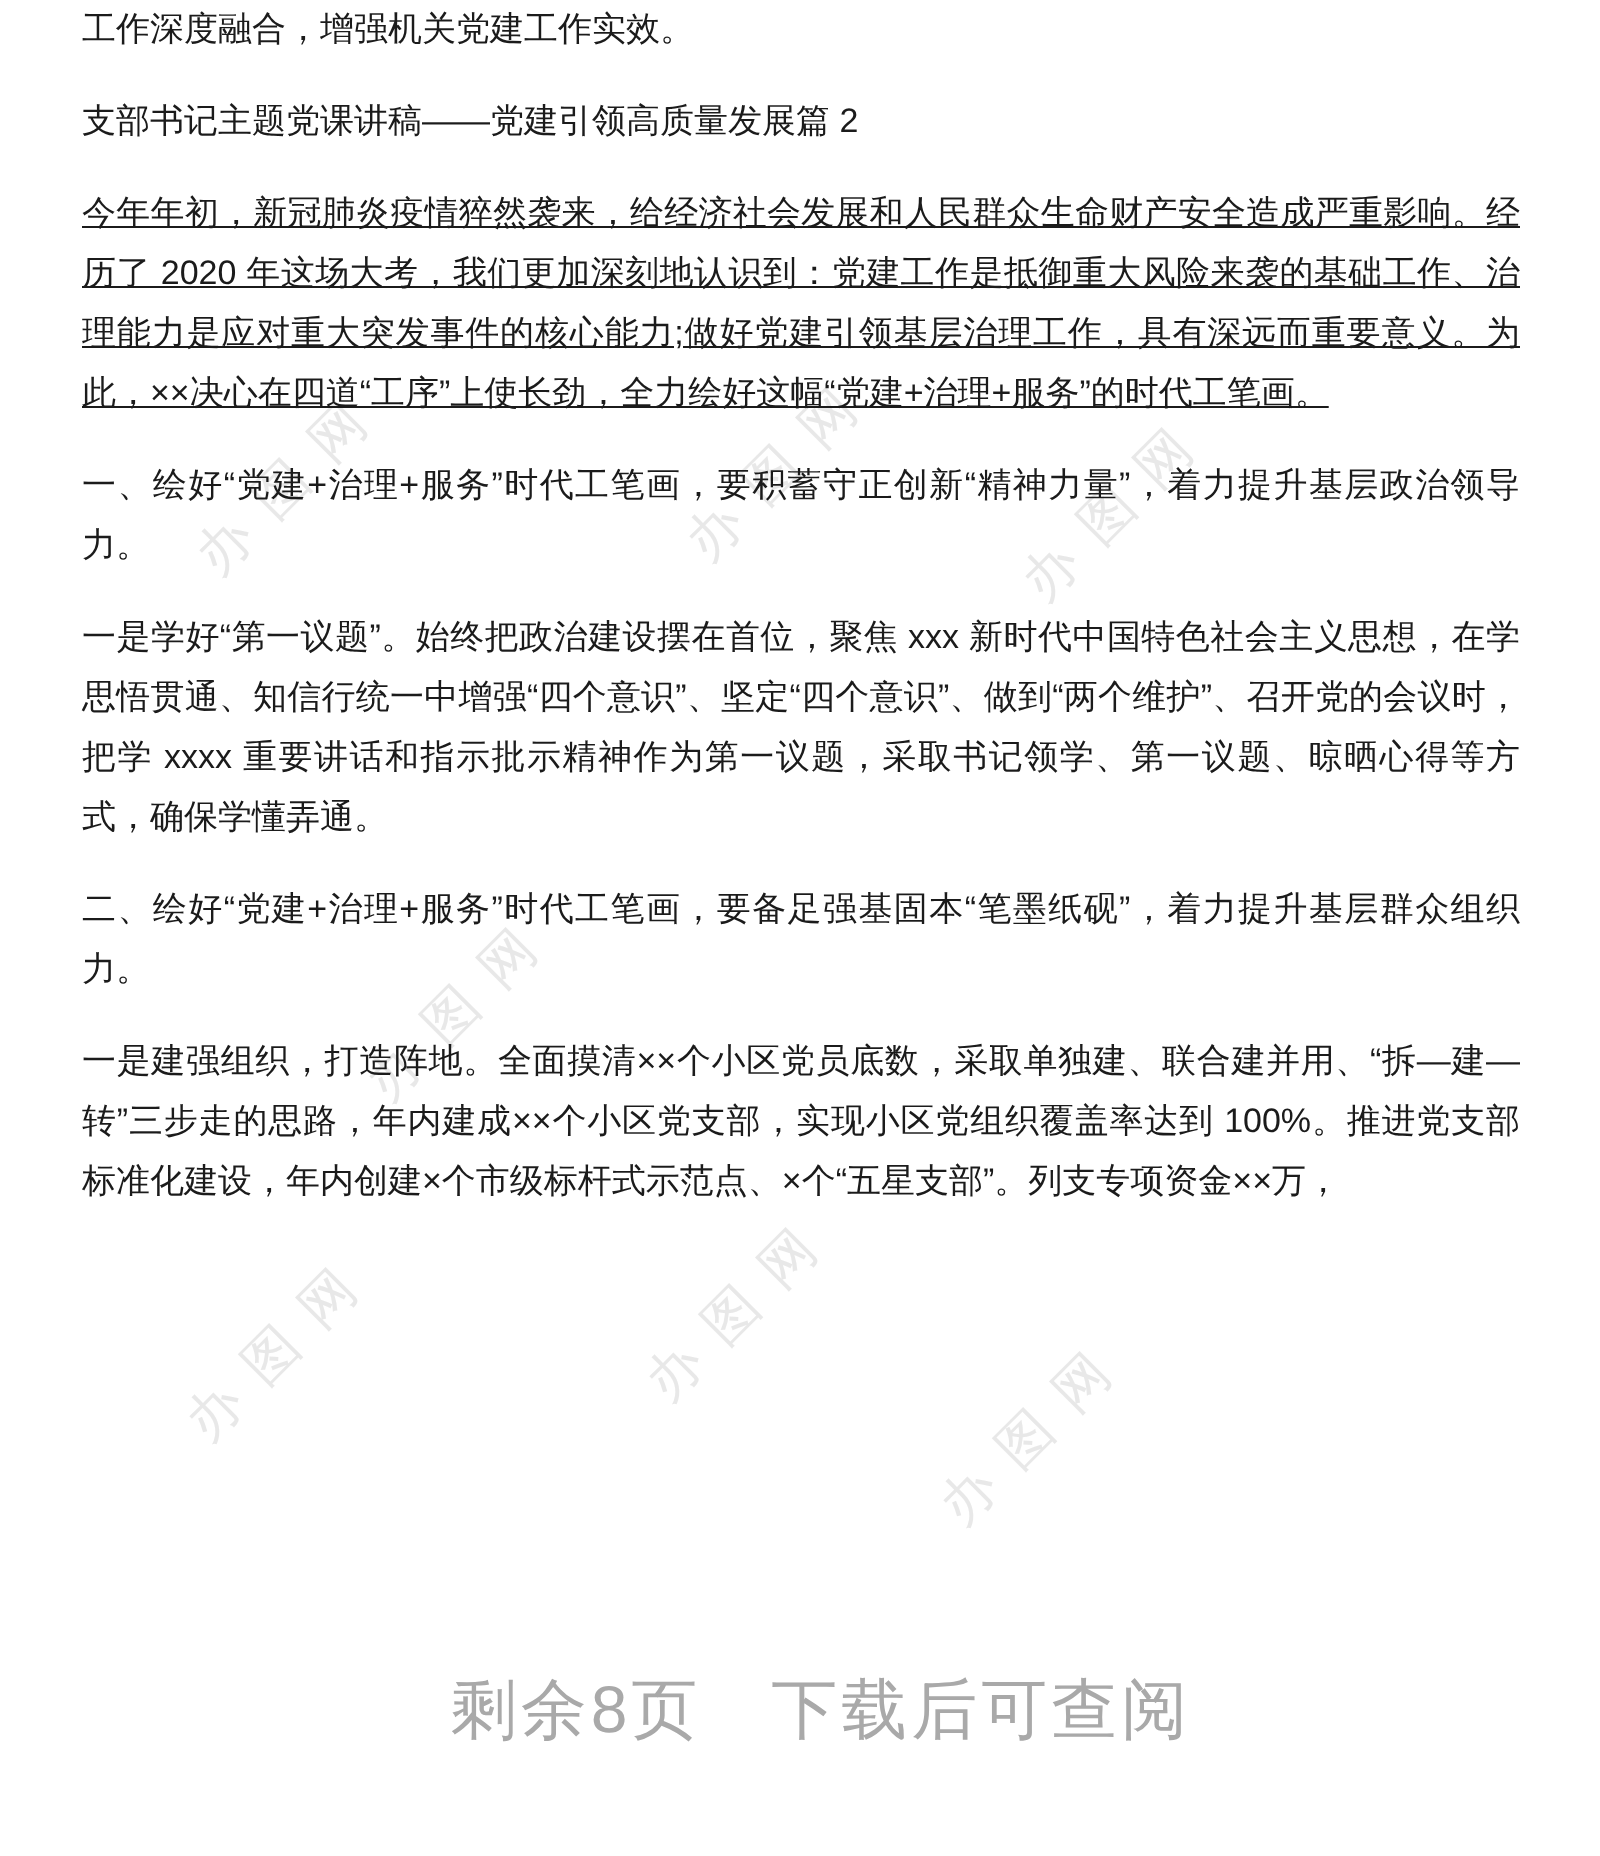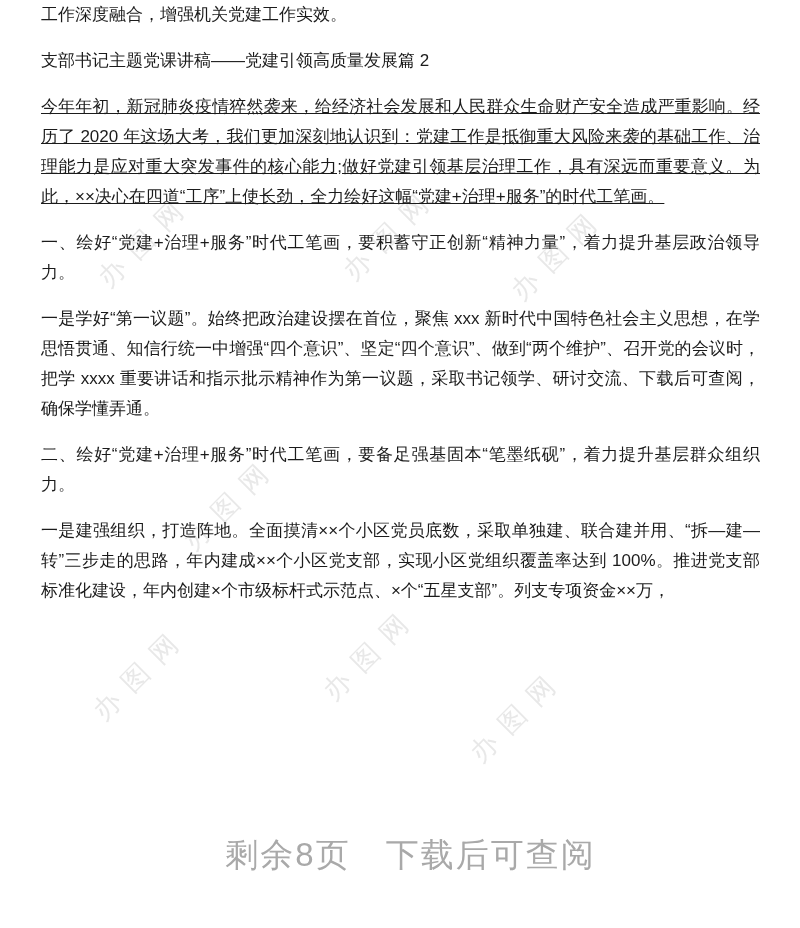--- a/index.html
+++ b/index.html
@@ -77,20 +77,20 @@
   <span class="wm wm4">办图网</span>
   <span class="wm wm5">办图网</span>
   <span class="wm wm6">办图网</span>
   <span class="wm wm7">办图网</span>
 
   <div class="content">
     <p class="cutline">工作深度融合，增强机关党建工作实效。</p>
     <p class="doc-title">支部书记主题党课讲稿——党建引领高质量发展篇 2</p>
     <p class="p-first">今年年初，新冠肺炎疫情猝然袭来，给经济社会发展和人民群众生命财产安全造成严重影响。经历了 2020 年这场大考，我们更加深刻地认识到：党建工作是抵御重大风险来袭的基础工作、治理能力是应对重大突发事件的核心能力;做好党建引领基层治理工作，具有深远而重要意义。为此，××决心在四道“工序”上使长劲，全力绘好这幅“党建+治理+服务”的时代工笔画。</p>
     <p class="h1">一、绘好“党建+治理+服务”时代工笔画，要积蓄守正创新“精神力量”，着力提升基层政治领导力。</p>
-    <p>一是学好“第一议题”。始终把政治建设摆在首位，聚焦 xxx 新时代中国特色社会主义思想，在学思悟贯通、知信行统一中增强“四个意识”、坚定“四个意识”、做到“两个维护”、召开党的会议时，把学 xxxx 重要讲话和指示批示精神作为第一议题，采取书记领学、研讨交流、下载后可查阅，确保学懂弄通。</p>
+    <p>一是学好“第一议题”。始终把政治建设摆在首位，聚焦 xxx 新时代中国特色社会主义思想，在学思悟贯通、知信行统一中增强“四个意识”、坚定“四个意识”、做到“两个维护”、召开党的会议时，把学 xxxx 重要讲话和指示批示精神作为第一议题，采取书记领学、第一议题、晾晒心得等方式，确保学懂弄通。</p>
     <p class="h2">二、绘好“党建+治理+服务”时代工笔画，要备足强基固本“笔墨纸砚”，着力提升基层群众组织力。</p>
     <p>一是建强组织，打造阵地。全面摸清××个小区党员底数，采取单独建、联合建并用、“拆—建—转”三步走的思路，年内建成××个小区党支部，实现小区党组织覆盖率达到 100%。推进党支部标准化建设，年内创建×个市级标杆式示范点、×个“五星支部”。列支专项资金××万，</p>
   </div>
 
   <div class="footer-notice">剩余8页　下载后可查阅</div>
 
 </div>
 
 </body></html>

